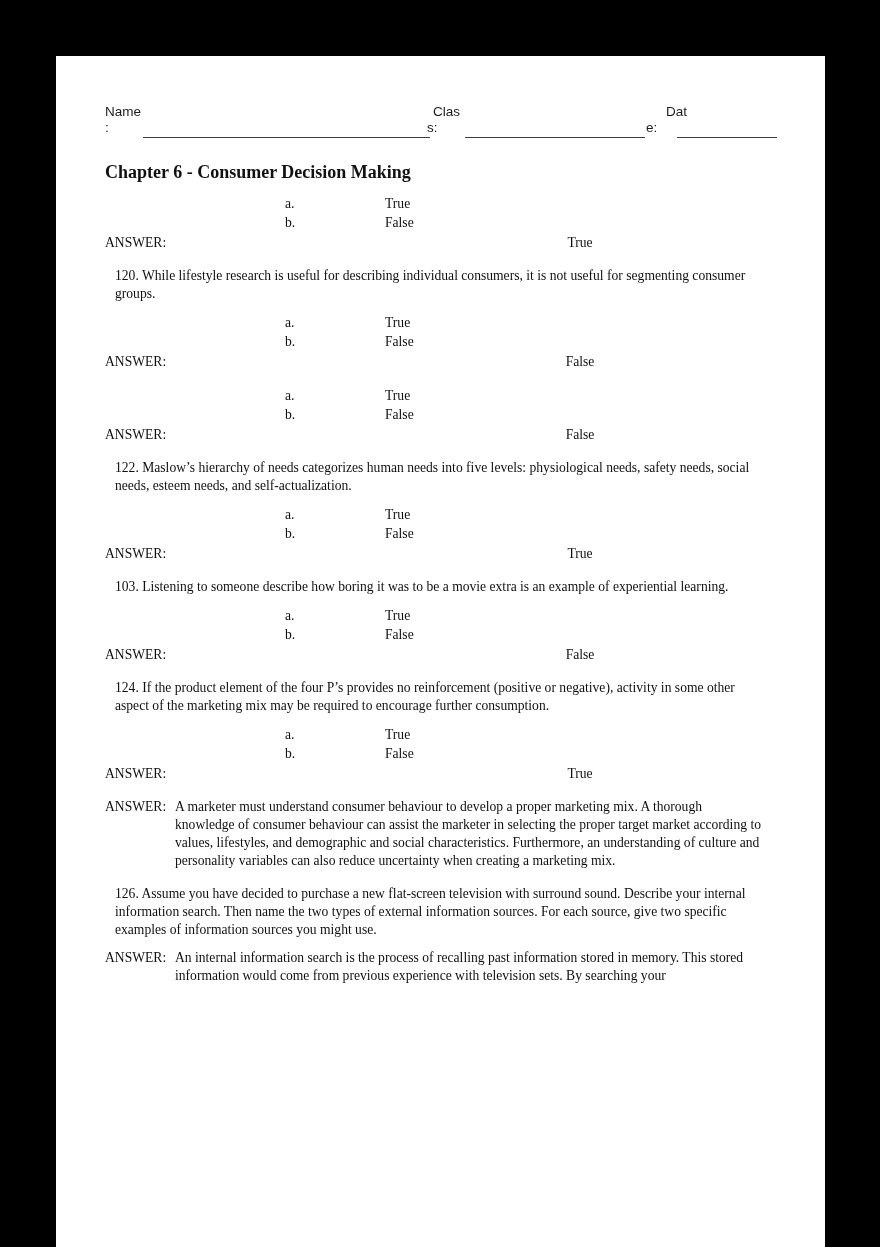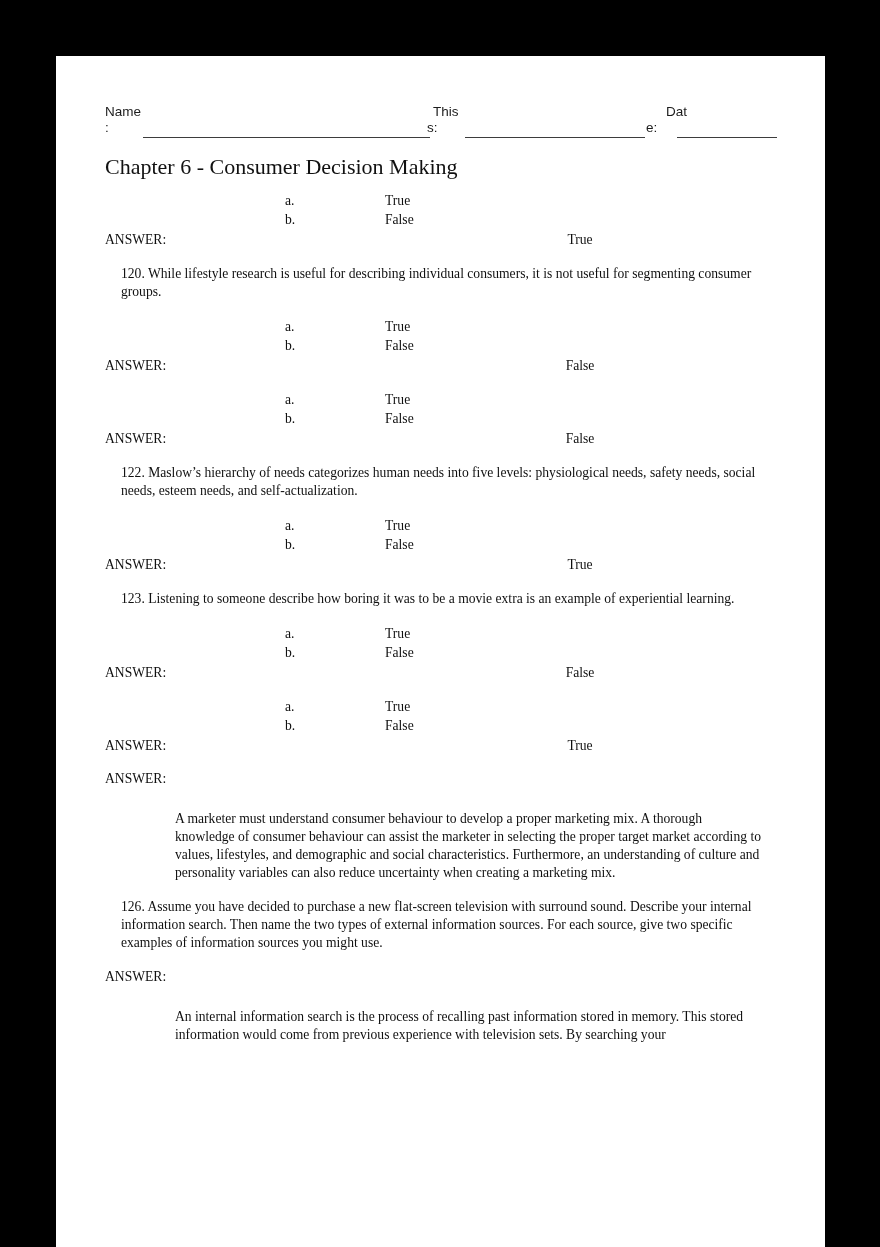--- a/index.html
+++ b/index.html
@@ -27,48 +27,48 @@
   .fh-colon { position:absolute; top:16px; line-height:16px; }
   .blank { position:absolute; top:33px; height:0; border-top:1.5px solid #3d3d3d; }
   #nm  { left:0; }   #nmc { left:0; }
   #bl1 { left:38px;  width:287px; }
   #cl  { left:328px; } #clc { left:322px; }
   #bl2 { left:360px; width:180px; }
   #dt  { left:545px;margin-left:16px; } #dtc { left:541px; }
   #bl3 { left:572px; width:100px; }
 
   .doc-title {
-    font-size:22px; font-weight:400;
-    margin:4px 0 0 0; color:#111;
+    font-size:18px; font-weight:700;
+    margin:12px 0 0 0; color:#111;
   }
 
   
   .question { margin-top:15px; font-size:13.6px; line-height:18px; color:#101010; }
   .first-block { margin-top:11px; }
-  .q-text { margin:16px; max-width:662px; }
+  .q-text { margin:10px; max-width:662px; }
   .opt-row { display:flex; line-height:19px; }
   .opt-letter { margin-left:180px; width:100px; flex:none; }
   .opt-text { flex:none; }
   .ans-row { display:flex; line-height:19px; margin-top:1px; }
   .ans-label { width:70px; flex:none; }
   .ans-tf { margin-left:210px; width:390px; text-align:center; flex:none; }
   .ans-row.essay { line-height:18px; margin-top:0; align-items:flex-start; }
-  .ans-essay { max-width:588px;margin-top:40px; }
+  .ans-essay { max-width:588px; }
 </style>
 </head>
 <body>
 
 <div class="page">
   <div class="content">
 
     <div class="form-header">
       <span class="fh-label" id="nm">Name</span>
       <span class="fh-colon" id="nmc">:</span>
       <div class="blank" id="bl1"></div>
-      <span class="fh-label" id="cl">This</span>
+      <span class="fh-label" id="cl">Clas</span>
       <span class="fh-colon" id="clc">s:</span>
       <div class="blank" id="bl2"></div>
       <span class="fh-label" id="dt">Dat</span>
       <span class="fh-colon" id="dtc">e:</span>
       <div class="blank" id="bl3"></div>
     </div>
 
     <h1 class="doc-title">Chapter 6 - Consumer Decision Making</h1>
 
     <div class="question first-block">
@@ -127,36 +127,37 @@
         <span class="opt-letter">b.</span>
         <span class="opt-text">False</span>
       </div>
       <div class="ans-row">
         <span class="ans-label">ANSWER:</span>
         <span class="ans-tf">True</span>
       </div>
     </div>
 
     <div class="question">
-      <p class="q-text"><span>123.</span> <span>Listening to someone describe how boring it was to be a movie extra is an example of experiential learning.</span></p>
+      <p class="q-text"><span>103.</span> <span>Listening to someone describe how boring it was to be a movie extra is an example of experiential learning.</span></p>
       <div class="opt-row">
         <span class="opt-letter">a.</span>
         <span class="opt-text">True</span>
       </div>
       <div class="opt-row">
         <span class="opt-letter">b.</span>
         <span class="opt-text">False</span>
       </div>
       <div class="ans-row">
         <span class="ans-label">ANSWER:</span>
         <span class="ans-tf">False</span>
       </div>
     </div>
 
     <div class="question">
+      <p class="q-text"><span>124.</span> <span>If the product element of the four P’s provides no reinforcement (positive or negative), activity in some other aspect of the marketing mix may be required to encourage further consumption.</span></p>
       <div class="opt-row">
         <span class="opt-letter">a.</span>
         <span class="opt-text">True</span>
       </div>
       <div class="opt-row">
         <span class="opt-letter">b.</span>
         <span class="opt-text">False</span>
       </div>
       <div class="ans-row">
         <span class="ans-label">ANSWER:</span>

